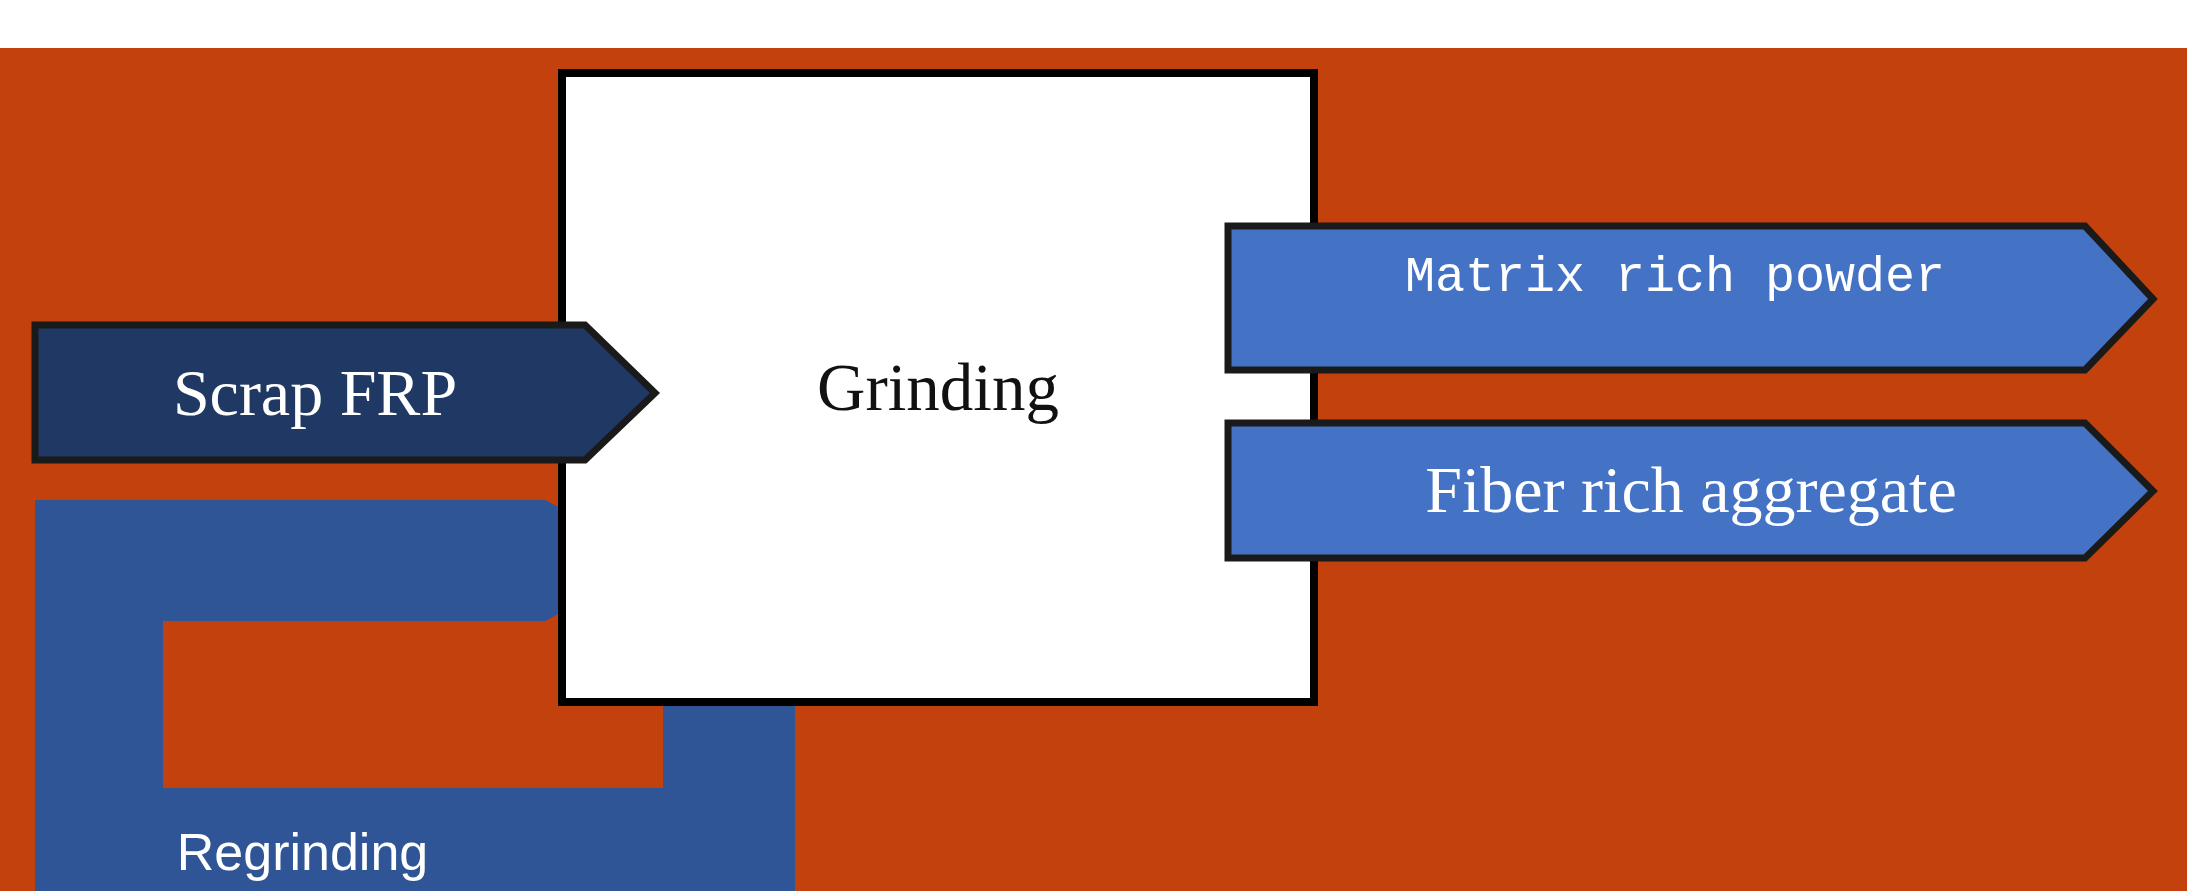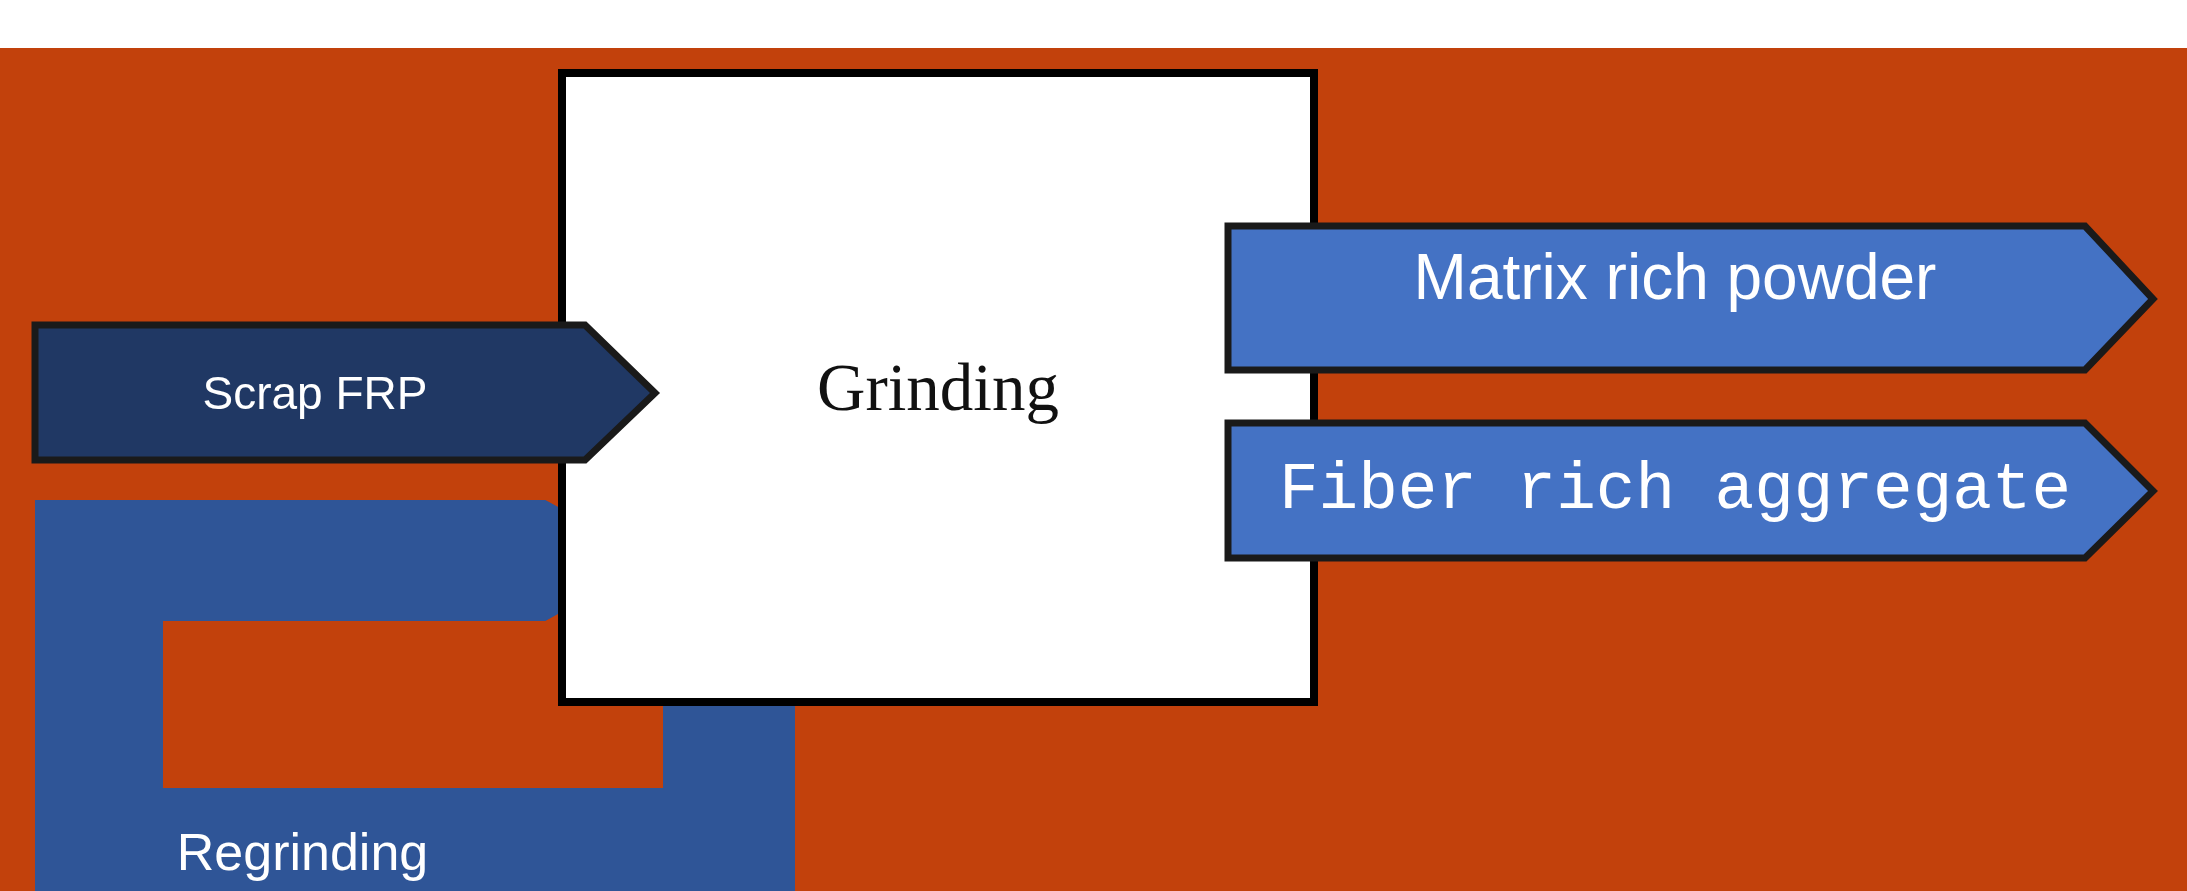--- a/index.html
+++ b/index.html
@@ -27,45 +27,46 @@
     left:558px; top:21px; width:760px; height:637px;
     font-family:"Liberation Serif", serif;
     font-size:67px;
     line-height:1.18;
     color:#111111;
     flex-direction:column;
   }
   
   #scrap-label{
     left:35px; top:277px; width:560px; height:135px;
-    font-family:Liberation Sans, sans-serif;
-    font-size:46px;
+    font-family:Liberation Serif, serif;
+    font-size:66px;
     color:#ffffff;
     text-align:right;
   }
   
   #regrind-label{
     left:35px; top:742px; width:535px; height:124px;
     font-family:"Liberation Sans", sans-serif;
     font-size:52px;
     color:#ffffff;
     justify-content:center;
   }
   
   #matrix-label{
     left:1225px; top:175px; width:900px; height:108px;
-    font-family:Liberation Sans, sans-serif;
-    font-size:64px;
+    font-family:Liberation Mono, monospace;
+    font-size:50px;
     color:#ffffff;
   }
   #fiber-label{
     left:1225px; top:372px; width:900px; height:140px;
-    font-family:Liberation Mono, monospace;
+    font-family:Liberation Serif, serif;
     font-size:66px;
     color:#ffffff;
+    padding-left:16px;
   }
 </style>
 </head>
 <body>
 
 <div id="canvas">
 
   <svg width="2187" height="891" viewBox="0 0 2187 891" shape-rendering="geometricPrecision">
 
     <g>

